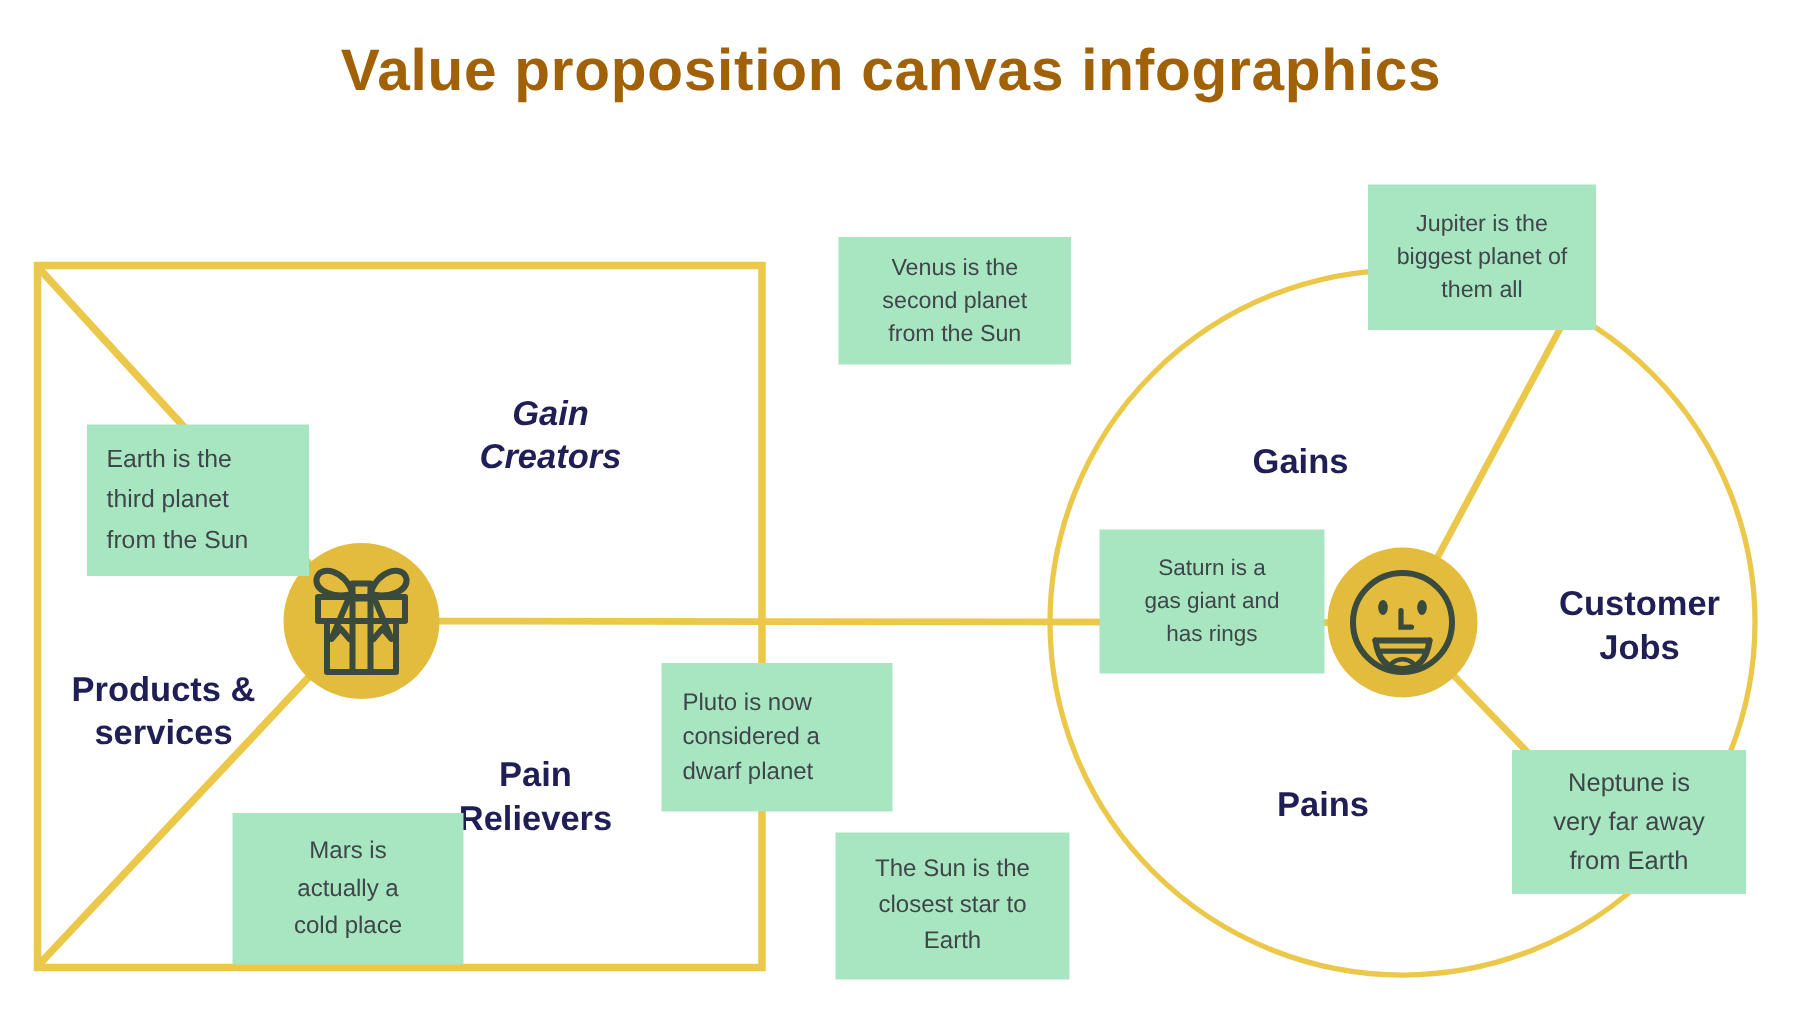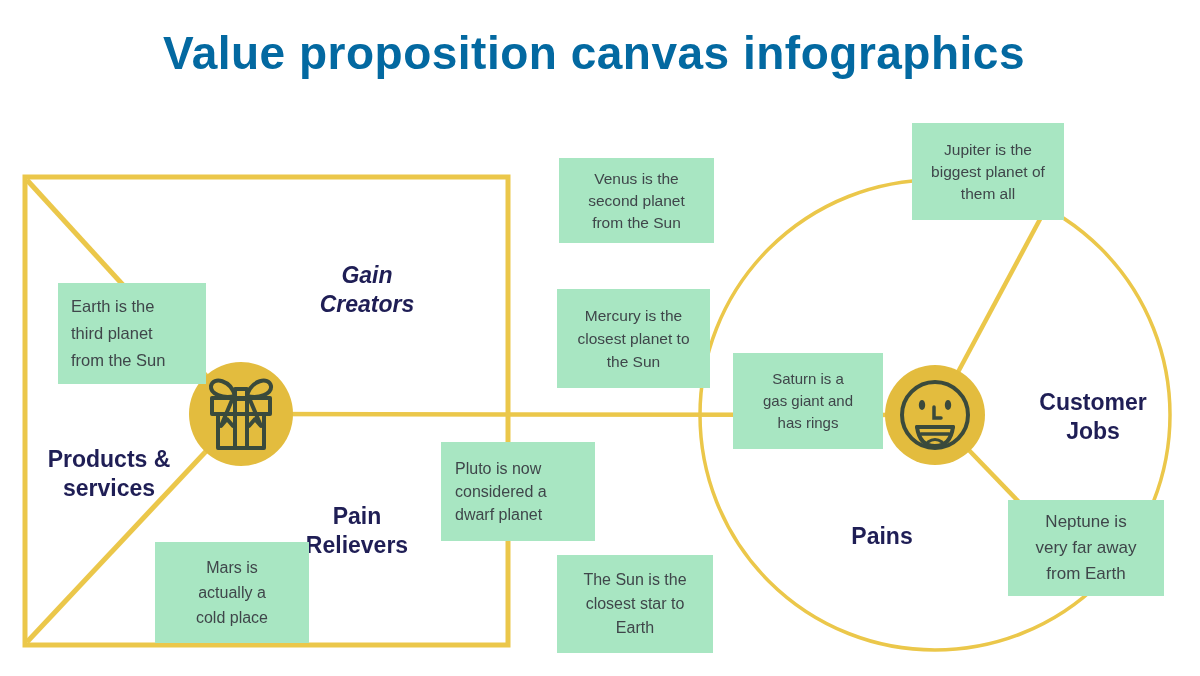--- a/index.html
+++ b/index.html
@@ -2,21 +2,21 @@
 <html><head>
 <meta charset="utf-8">
 <style>
   html,body{margin:0;padding:0;background:#ffffff;}
   #canvas{
     position:relative;width:1200px;height:676px;background:#ffffff;overflow:hidden;
     font-family:"Liberation Sans",sans-serif;
   }
   .title{
     position:absolute;top:26px;left:0;width:1188px;text-align:center;
-    font-size:46px;font-weight:bold;color:#0369a1;letter-spacing:.5px;
+    font-size:39px;font-weight:bold;color:#a16207;letter-spacing:.5px;
   }
   svg.layer{position:absolute;left:0;top:0;}
   .note{
     position:absolute;background:#A8E6C2;color:#3F464A;
     display:flex;align-items:center;justify-content:center;
     text-align:center;white-space:pre-line;box-sizing:border-box;margin-left:28px;
   }
   .note.left{justify-content:flex-start;text-align:left;}
   .label{
     position:absolute;color:#1F1E55;font-weight:bold;font-size:23px;
@@ -83,36 +83,34 @@
     </g>
   </svg>
 
   <div class="label" id="label-gain-creators">Gain
 Creators</div>
   <div class="label" id="label-products-services">Products &amp;
 services</div>
   <div class="label" id="label-pain-relievers">Pain
 Relievers</div>
 
+  <div class="label" id="label-gains">Gains</div>
   <div class="label" id="label-customer-jobs">Customer
 Jobs</div>
   <div class="label" id="label-pains">Pains</div>
 
   <div class="note left" id="note-earth">Earth is the
 third planet
 from the Sun</div>
   <div class="note" id="note-mars">Mars is
 actually a
 cold place</div>
   <div class="note" id="note-venus">Venus is the
 second planet
 from the Sun</div>
-  <div class="note" id="note-mercury">Mercury is the
-closest planet to
-the Sun</div>
   <div class="note left" id="note-pluto">Pluto is now
 considered a
 dwarf planet</div>
   <div class="note" id="note-sun">The Sun is the
 closest star to
 Earth</div>
   <div class="note" id="note-saturn">Saturn is a
 gas giant and
 has rings</div>
   <div class="note" id="note-jupiter">Jupiter is the

